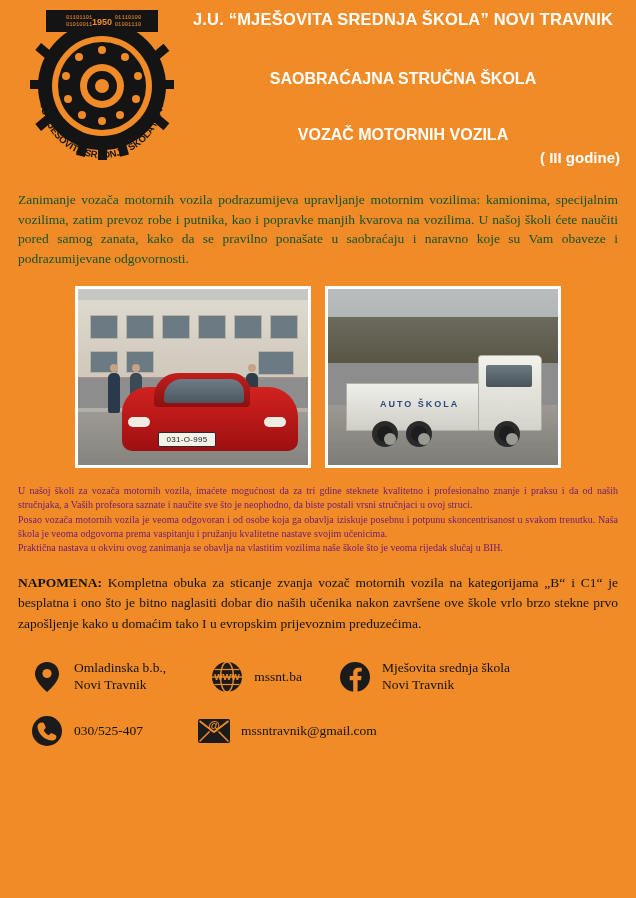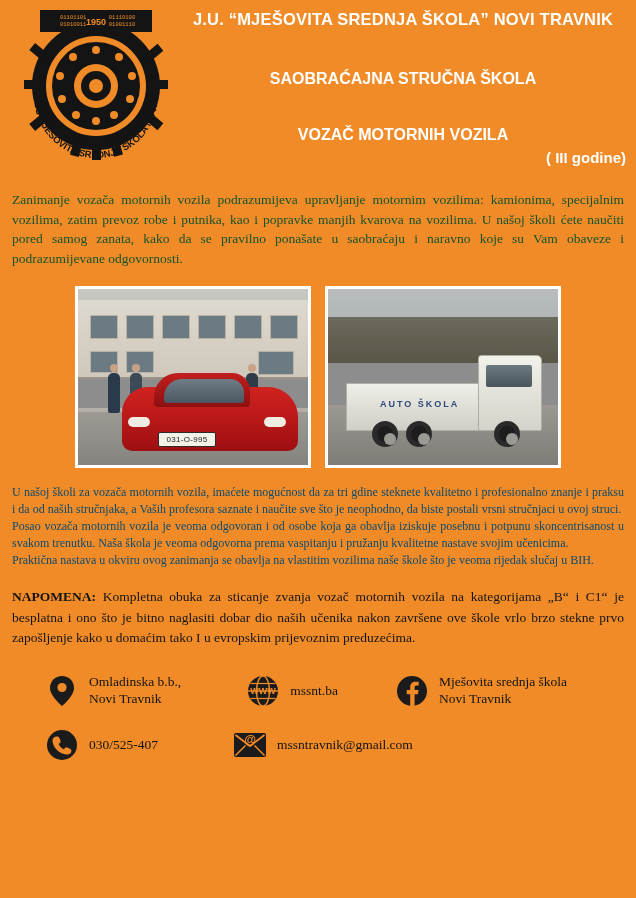--- a/index.html
+++ b/index.html
@@ -14,21 +14,21 @@
     color: #1a1a1a;
     overflow: hidden;
     position: relative;
   }
 
   .page {
     position: relative;
     width: 636px;
     height: 898px;
     box-sizing: border-box;
-    padding: 0 10px;
+    padding: 0 16px;
   }
 
   
   .header {
     position: relative;
     height: 180px;
   }
   .logo {
     position: absolute;
     left: 6px;
@@ -168,24 +168,24 @@
   .truck-hub { position:absolute; left:7px; top:7px; width:12px; height:12px; background:#9a9a95; border-radius:50%; }
   .autoskola {
     position:absolute; left:52px; bottom:56px;
     font-family:"Liberation Sans", sans-serif;
     font-size:9px; letter-spacing:2px; color:#2f4a7a; font-weight:bold;
   }
 
   
   .body-text {
     margin-top: 16px;
-    font-size: 12px;
+    font-size: 10px;
     line-height: 1.42;
     text-align: justify;
-    color: #0c4a6e;
+    color: #701a75;
     padding: 0 2px;
     font-family: Liberation Serif, serif;
   }
   .body-text p { margin: 0 0 0 0; }
   .body-text p + p { margin-top: 0px; }
 
   .note {
     margin-top: 18px;
     font-size: 13.5px;
     line-height: 1.5;
@@ -207,21 +207,20 @@
   }
   .contact-item {
     display: flex;
     align-items: center;
   }
   .c-icon {
     width: 34px; height: 34px;
     flex: 0 0 34px;
     display:flex; align-items:center; justify-content:center;
     margin-right: 10px;
-    margin-left: 21px;
   }
   .c-text {
     font-size: 13.5px;
     line-height: 1.25;
     color: #131313;
   }
   .gap-a { margin-left: 36px; }
   .gap-b { margin-left: 44px; }
   .gap-c { margin-left: 54px; }
 </style>

